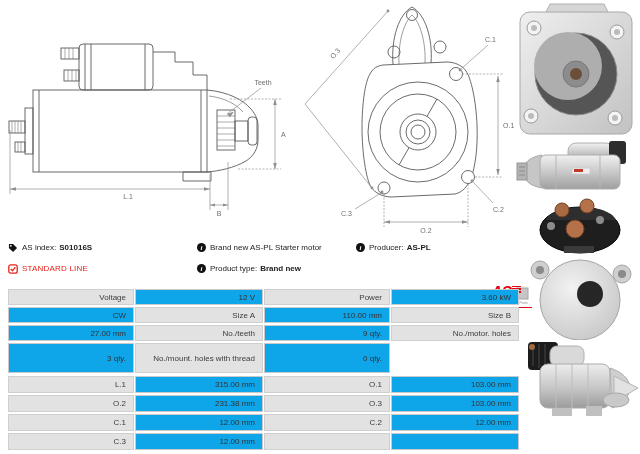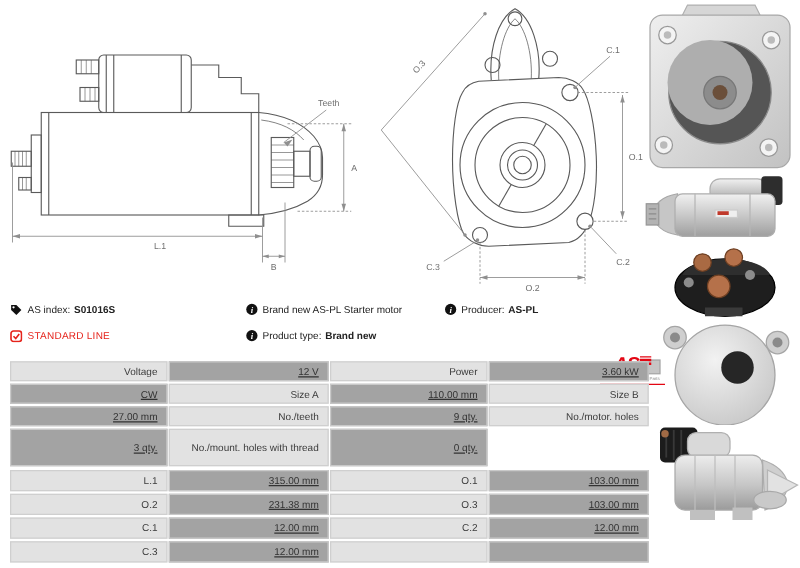--- a/index.html
+++ b/index.html
@@ -32,21 +32,21 @@
   
   .spec-table{position:absolute;left:8px;top:289px;width:510px;}
   .spec-group{display:grid;grid-template-columns:126px 128px 126px 128px;column-gap:1px;row-gap:2px;}
   .spec-group.g1{grid-template-rows:16px 16px 16px 30px;}
   .spec-group.g2{grid-template-rows:17px 17px 17px 17px;margin-top:3px;}
   .cell{
     display:flex;align-items:center;justify-content:flex-end;text-align:right;
     font-size:8px;line-height:9px;padding:1px 7px 1px 3px;border:1px solid #cfcfcf;
   }
   .cell.lbl{background:#e2e2e2;color:#3c3c3c;}
-  .cell.val{background:#a3a3a3;border-color:#c9c9c9;color:#333;text-decoration:underline;}
+  .cell.val{background:#0ea5e9;border-color:#c9c9c9;color:#333;}
 </style>
 </head>
 <body>
 
 <div class="page">
 
   <svg class="abs" style="left:5px;top:2px;" width="292" height="230" viewBox="0 0 292 230">
     <g stroke="#5a5a5a" fill="none" stroke-width="0.9">
       <rect x="28" y="88" width="174" height="82"></rect>
       <line x1="34" y1="88" x2="34" y2="170"></line>

